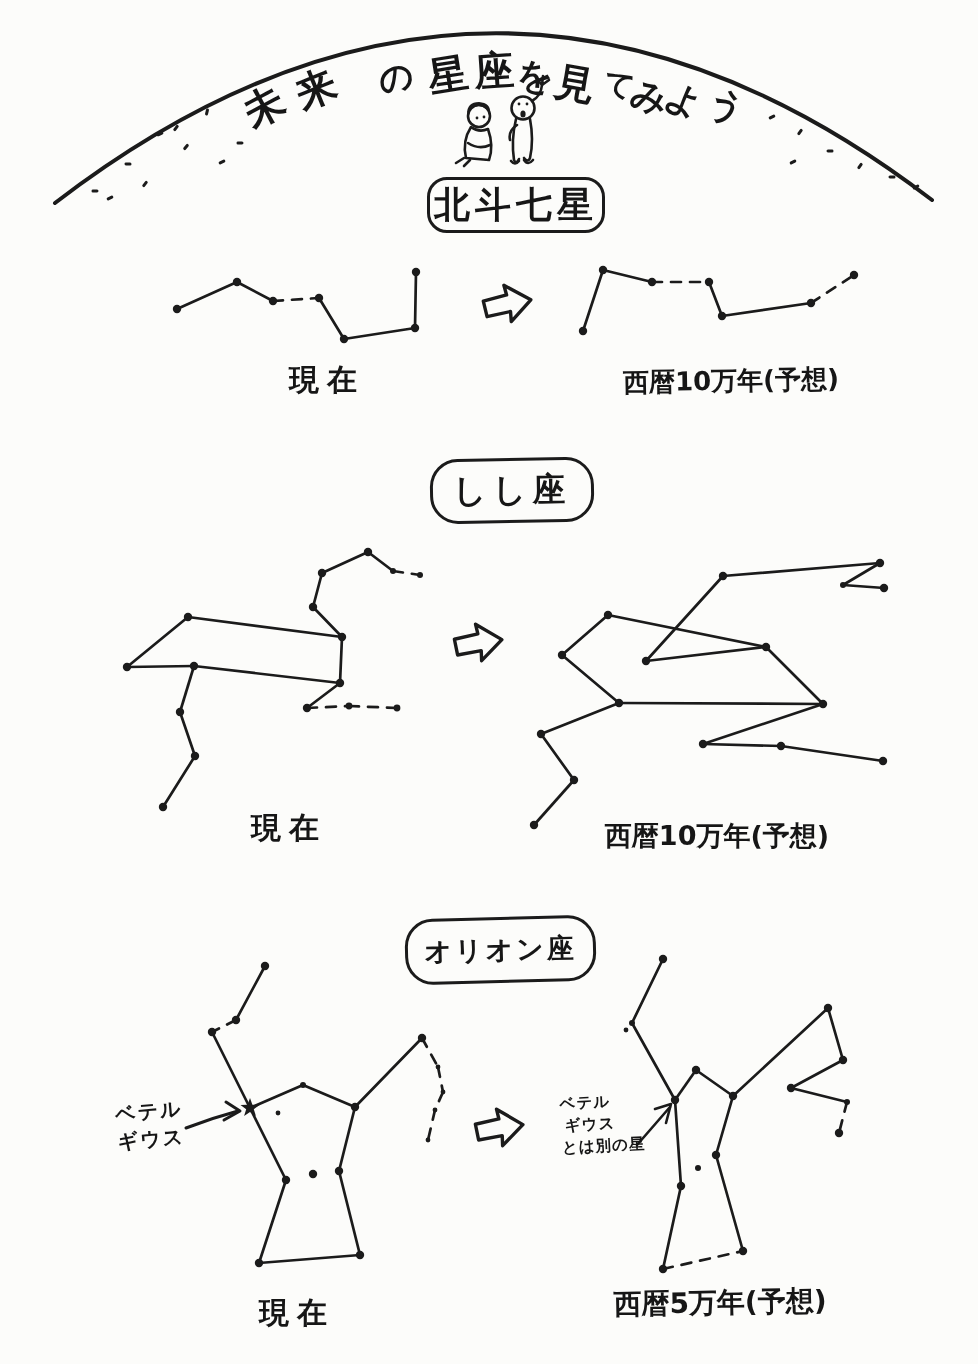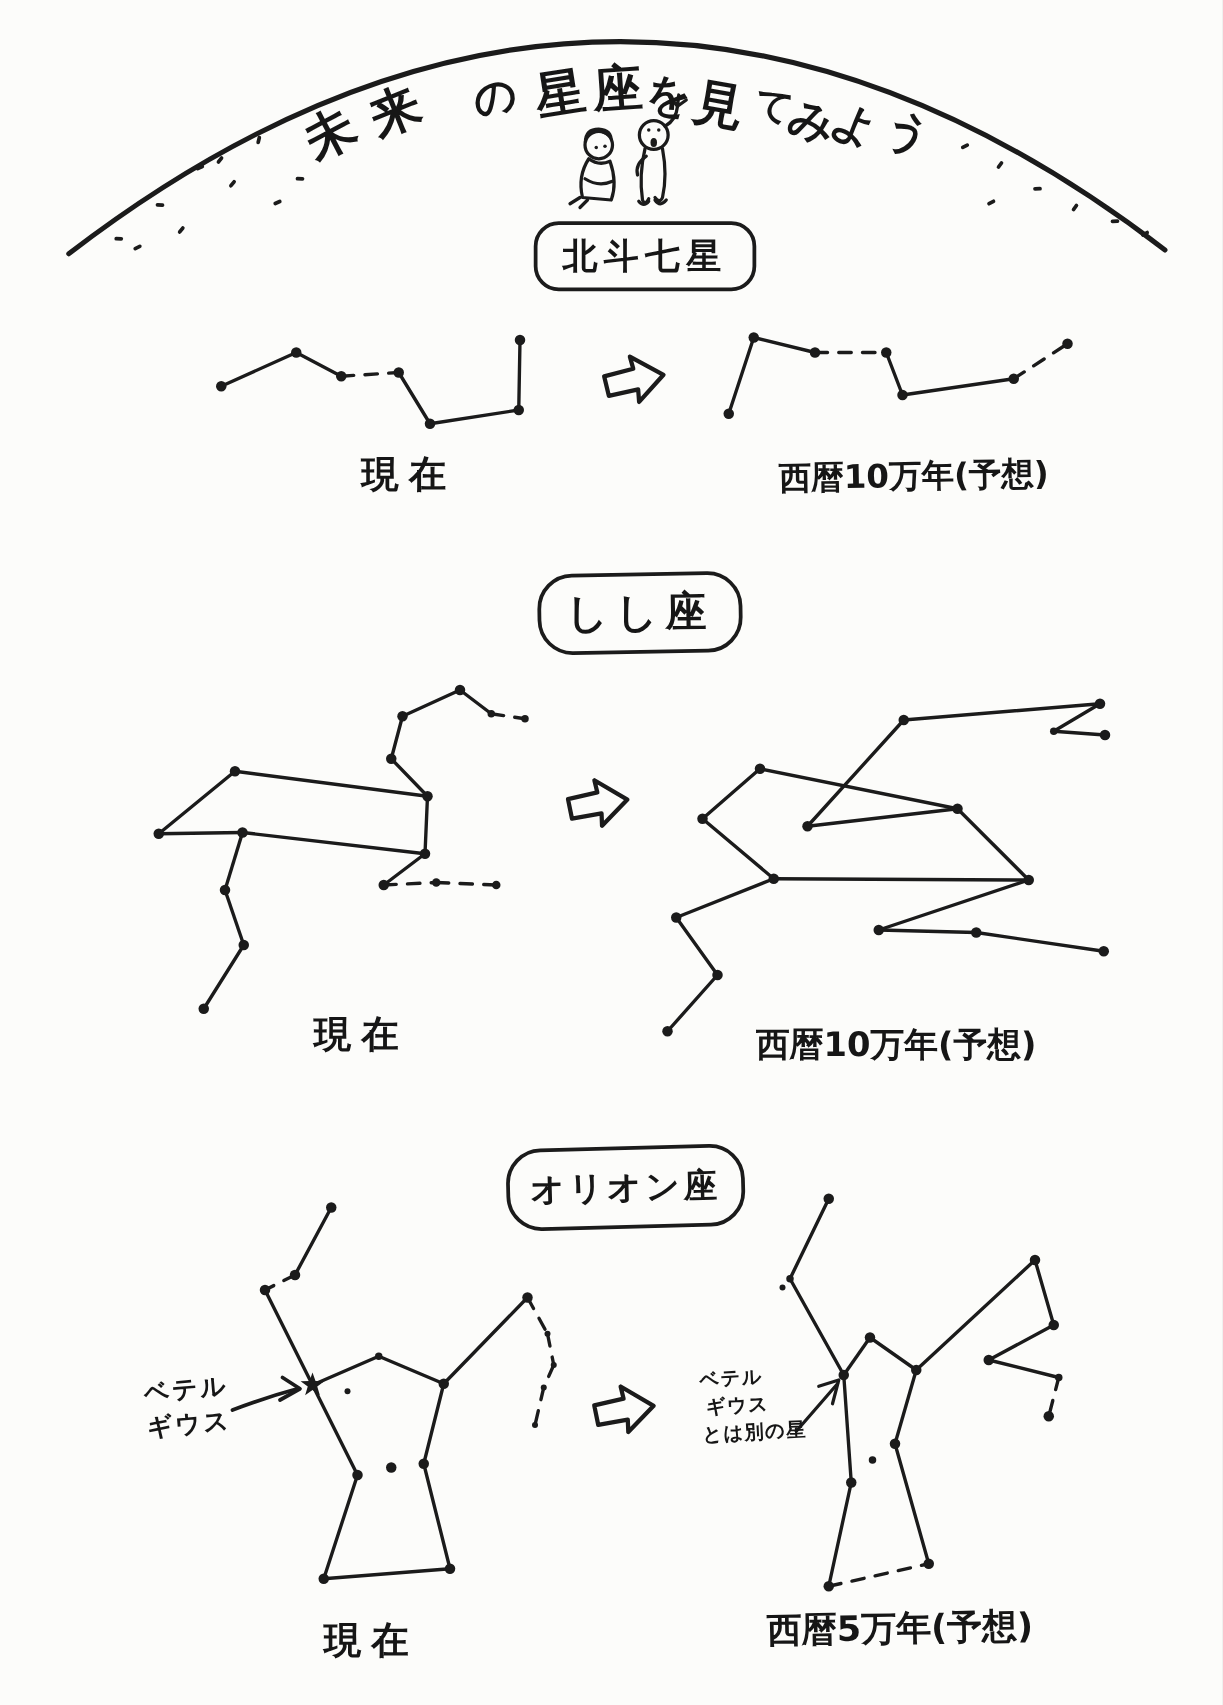--- a/index.html
+++ b/index.html
@@ -289,21 +289,21 @@
       <span class="title-char" style="left: 448px; top: 75px; font-size: 40px; transform: translate(-50%, -50%) rotate(-9deg);">星</span>
       <span class="title-char" style="left: 494px; top: 71px; font-size: 40px; transform: translate(-50%, -50%) rotate(-4deg);">座</span>
       <span class="title-char" style="left: 535px; top: 77px; font-size: 36px; transform: translate(-50%, -50%) rotate(3deg);">を</span>
       <span class="title-char" style="left: 575px; top: 84px; font-size: 40px; transform: translate(-50%, -50%) rotate(10deg);">見</span>
       <span class="title-char" style="left: 619px; top: 85px; font-size: 30px; transform: translate(-50%, -50%) rotate(15deg);">て</span>
       <span class="title-char" style="left: 650px; top: 98px; font-size: 36px; transform: translate(-50%, -50%) rotate(20deg);">み</span>
       <span class="title-char" style="left: 684px; top: 101px; font-size: 36px; transform: translate(-50%, -50%) rotate(25deg);">よ</span>
       <span class="title-char" style="left: 726px; top: 107px; font-size: 36px; transform: translate(-50%, -50%) rotate(30deg);">う</span>
     </div>
 
-  <div class="label-box" style="left:427px;top:177px;width:172px;height:50px;border-radius:20px;font-size:28px;letter-spacing:5px;">北斗七星</div>
+  <div class="label-box" style="left:427px;top:177px;width:172px;height:50px;border-radius:20px;font-size:36px;letter-spacing:5px;">北斗七星</div>
 
   <div class="label-box" style="left:430px;top:458px;width:158px;height:59px;border-radius:28px;font-size:33px;letter-spacing:6px;transform:rotate(-1deg);">しし座</div>
 
   <div class="label-box" style="left:405px;top:917px;width:185px;height:60px;border-radius:28px;font-size:27px;letter-spacing:3px;transform:rotate(-1.5deg);">オリオン座</div>
 
   <div class="caption" style="left:327px;top:380px;font-size:30px;letter-spacing:8px;">現在</div>
   <div class="caption" style="left:731px;top:381px;font-size:26px;transform:translate(-50%,-50%) rotate(-1deg);">西暦10万年(予想)</div>
 
   <div class="caption" style="left:289px;top:828px;font-size:30px;letter-spacing:8px;">現在</div>
   <div class="caption" style="left:717px;top:836px;font-size:27px;">西暦10万年(予想)</div>

